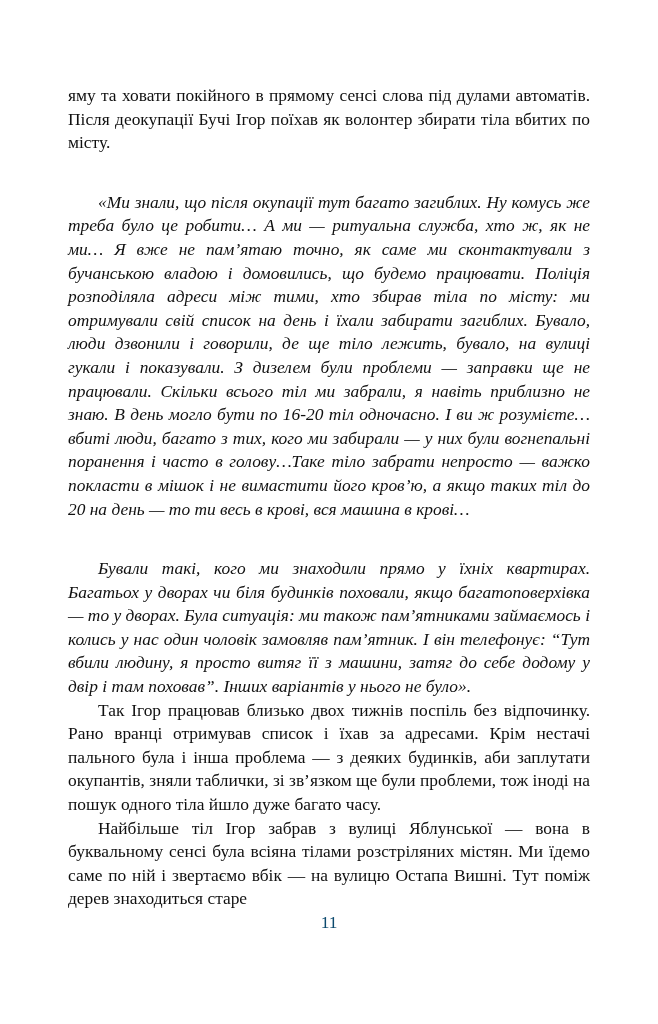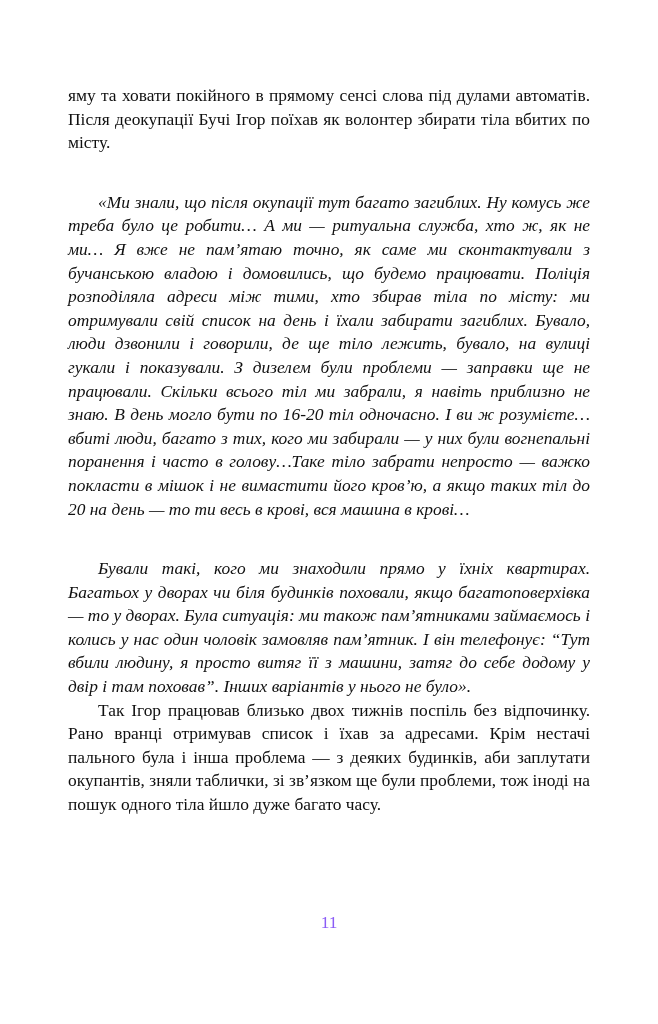--- a/index.html
+++ b/index.html
@@ -51,27 +51,28 @@
   }
   .page-number {
     position: absolute;
     left: 0;
     top: 911px;
     width: 658px;
     text-align: center;
     font-size: 17.4px;
     line-height: 22px;
     font-style: normal;
-    color: #8b5cf6;
+    color: #0c4a6e;
   }
 </style>
 </head>
 <body>
 
 <div class="page">
   <div class="text-block">
     <p class="roman first">яму та ховати покійного в прямому сенсі слова під дулами автоматів. Після деокупації Бучі Ігор поїхав як волонтер збирати тіла вбитих по місту.</p>
     <p class="italic">«Ми знали, що після окупації тут багато загиблих. Ну комусь же треба було це робити… А ми — ритуальна служба, хто ж, як не ми… Я вже не пам’ятаю точно, як саме ми сконтактували з бучанською владою і домовились, що будемо працювати. Поліція розподіляла адреси між тими, хто збирав тіла по місту: ми отримували свій список на день і їхали забирати загиблих. Бувало, люди дзвонили і говорили, де ще тіло лежить, бувало, на вулиці гукали і показували. З дизелем були проблеми — заправки ще не працювали. Скільки всього тіл ми забрали, я навіть приблизно не знаю. В день могло бути по 16-20 тіл одночасно. І ви ж розумієте… вбиті люди, багато з тих, кого ми забирали — у них були вогнепальні поранення і часто в голову…Таке тіло забрати непросто — важко покласти в мішок і не вимастити його кров’ю, а якщо таких тіл до 20 на день — то ти весь в крові, вся машина в крові…</p>
     <p class="italic">Бували такі, кого ми знаходили прямо у їхніх квартирах. Багатьох у дворах чи біля будинків поховали, якщо багатоповерхівка — то у дворах. Була ситуація: ми також пам’ятниками займаємось і колись у нас один чоловік замовляв пам’ятник. І він телефонує: “Тут вбили людину, я просто витяг її з машини, затяг до себе додому у двір і там поховав”. Інших варіантів у нього не було».</p>
     <p class="roman">Так Ігор працював близько двох тижнів поспіль без відпочинку. Рано вранці отримував список і їхав за адресами. Крім нестачі пального була і інша проблема — з деяких будинків, аби заплутати окупантів, зняли таблички, зі зв’язком ще були проблеми, тож іноді на пошук одного тіла йшло дуже багато часу.</p>
+    <p class="roman">Найбільше тіл Ігор забрав з вулиці Яблунської — вона в буквальному сенсі була всіяна тілами розстріляних містян. Ми їдемо саме по ній і звертаємо вбік — на вулицю Остапа Вишні. Тут поміж дерев знаходиться старе</p>
   </div>
   <div class="page-number">11</div>
 </div>
 
 </body></html>

